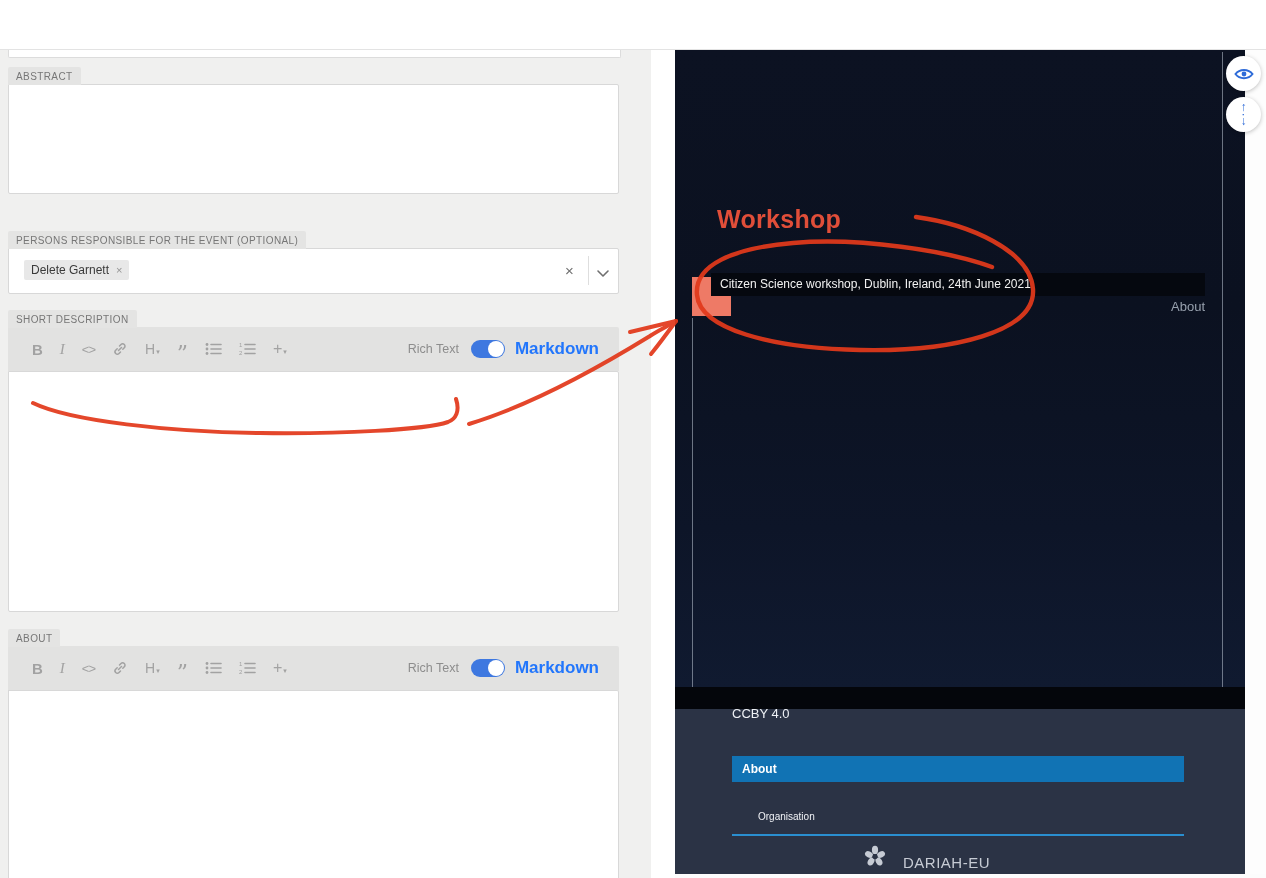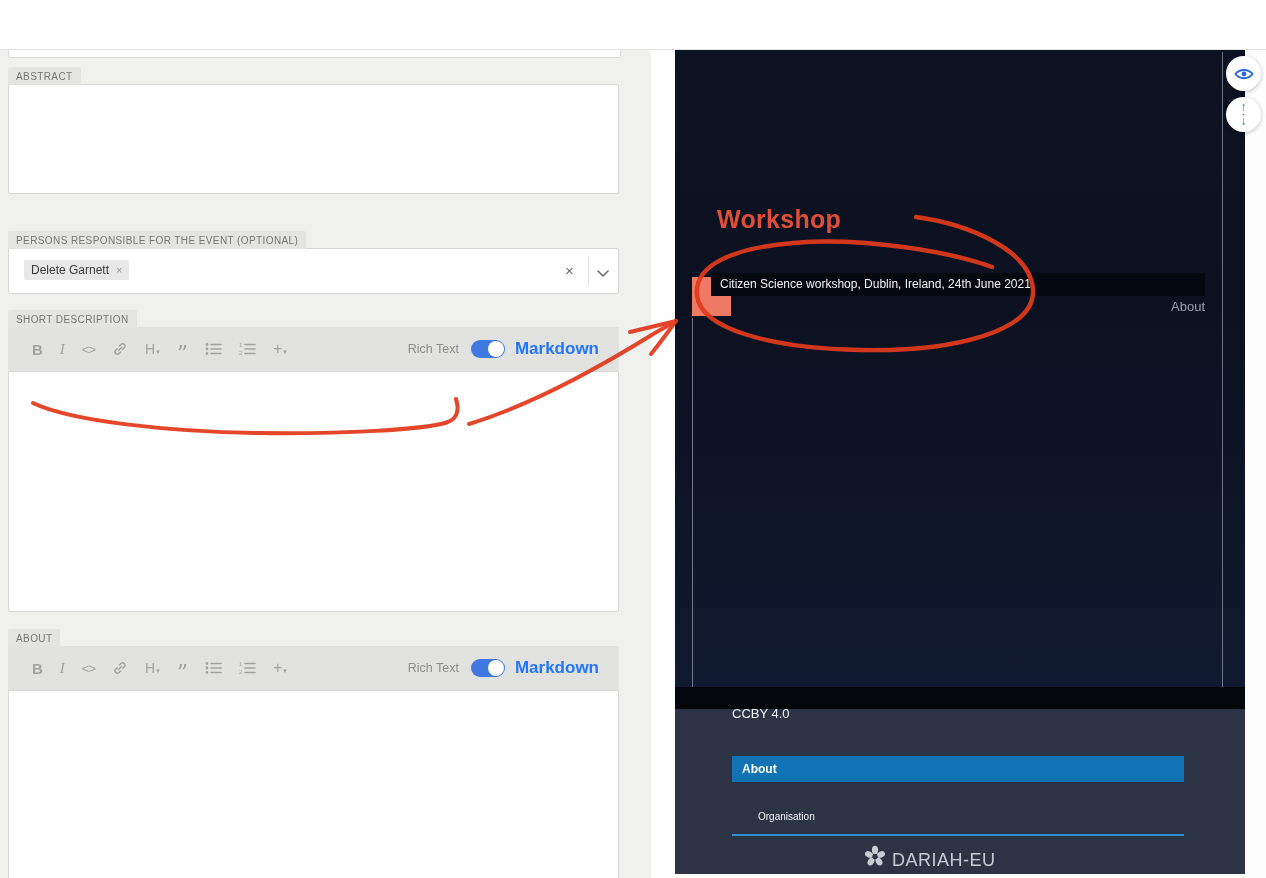--- a/index.html
+++ b/index.html
@@ -86,21 +86,21 @@
     color:#f2f2f2;font-size:12px;line-height:23px;padding-left:9px;box-sizing:border-box;white-space:nowrap;}
   .pv-navlink{left:1105px;top:299px;width:100px;text-align:right;font-size:13px;color:#97a0ad;z-index:2;cursor:pointer;}
   .black-strip{left:675px;top:687px;width:570px;height:22px;background:#04060b;z-index:1;}
   .footer{left:675px;top:709px;width:570px;height:165px;background:#2b3345;z-index:1;}
   .pv-license{left:732px;top:706px;font-size:13px;color:#eef1f5;z-index:2;}
   .pv-toc{left:732px;top:756px;width:452px;height:26px;background:#1173b4;z-index:2;cursor:pointer;
     color:#fff;font-size:12px;font-weight:bold;line-height:26px;padding-left:10px;box-sizing:border-box;}
   .pv-org{left:732px;top:811px;font-size:10px;color:#f0f2f6;z-index:2;margin-left:26px;}
   .pv-org-line{left:732px;top:834px;width:452px;height:2px;background:#2a8fd0;z-index:2;}
   .pv-logo{left:864px;top:845px;z-index:2;display:flex;align-items:flex-end;color:#c6cbd4;}
-  .pv-logo-text{font-size:18px;letter-spacing:.5px;margin-left:6px;}
+  .pv-logo-text{font-size:15px;letter-spacing:.5px;margin-left:17px;}
   .bottom-strip{left:675px;top:874px;width:591px;height:4px;background:#fcfcfc;z-index:2;}
   .right-gutter{left:1245px;top:49px;width:21px;height:829px;background:#fdfdfd;z-index:1;}
 
   
   .float-btn{width:35px;height:35px;border-radius:50%;background:#fff;z-index:6;cursor:pointer;
     box-shadow:0 1px 4px rgba(0,0,0,.25);display:flex;align-items:center;justify-content:center;}
   .eye-btn{left:1226px;top:56px;}
   .arrows-btn{left:1226px;top:97px;}
   .arrows-glyph{color:#2e6bd8;font-size:12px;font-weight:bold;line-height:7px;text-align:center;}
   .arrows-glyph .dot{font-size:9px;line-height:5px;}

